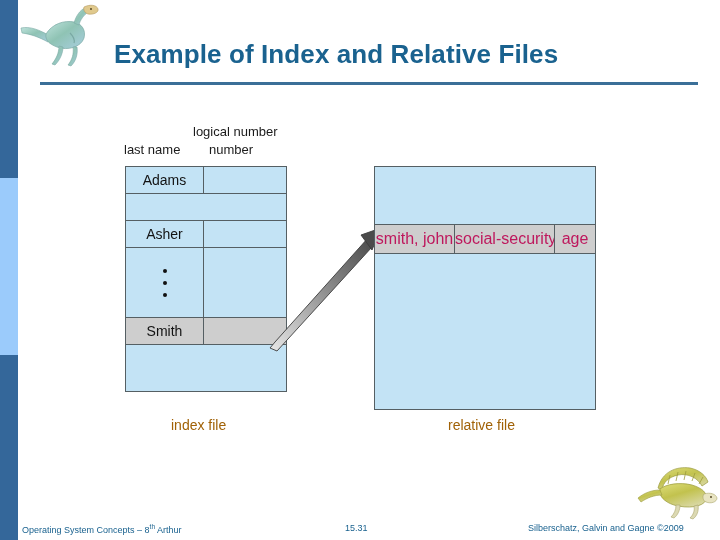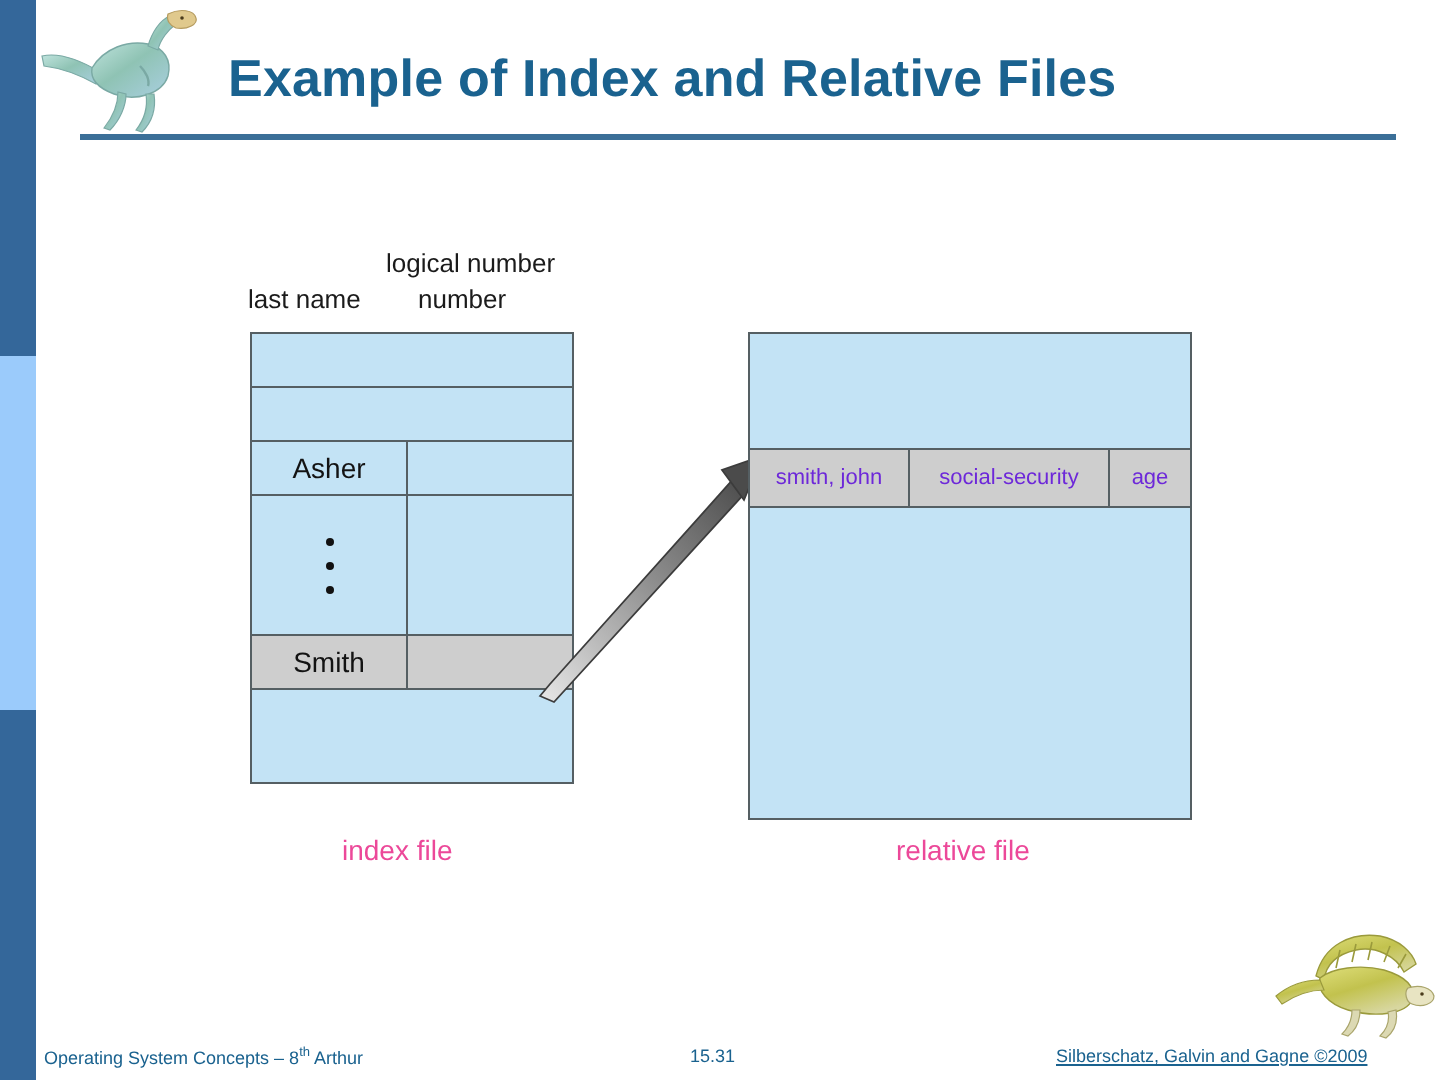--- a/index.html
+++ b/index.html
@@ -33,21 +33,21 @@
   }
   #left-band .seg-bot {
     position: absolute; left: 0; top: 355px;
     width: 18px; height: 185px;
     background: #34679a;
   }
 
   
   #title-bar {
     position: absolute;
-    left: 26px; top: 24px;
+    left: 26px; top: 39px;
     width: 660px; height: 56px;
   }
   #page-title {
     position: absolute;
     left: 88px; top: 0px;
     font-size: 26px;
     font-weight: bold;
     color: #1a628f;
     letter-spacing: 0.1px;
     white-space: nowrap;
@@ -156,22 +156,22 @@
   #rel-record {
     display: flex;
     height: 28px;
     background: #cecece;
     border-bottom: 1.2px solid #555f63;
   }
   #rel-record .rcell {
     box-sizing: border-box;
     border-right: 1.2px solid #555f63;
     text-align: center;
-    font-size: 11px;
-    color: #6d28d9;
+    font-size: 16px;
+    color: #be185d;
     line-height: 28px;
     white-space: nowrap;
     overflow: hidden;
   }
   #rel-record .rcell:last-child { border-right: none; }
   #rel-record .rcell-name { width: 80px; }
   #rel-record .rcell-ssn  { width: 100px; }
   #rel-record .rcell-age  { width: 40px; }
   #rel-bottom-space { height: 155px; }
 
@@ -180,42 +180,42 @@
     position: absolute;
     left: 160px; top: 110px;
     width: 120px; height: 130px;
     overflow: visible;
   }
 
   
   .file-caption {
     position: absolute;
     font-size: 14px;
-    color: #ec4899;
+    color: #a16207;
     white-space: nowrap;
   }
   #caption-index    { left: 63px;  top: 305px; }
   #caption-relative { left: 340px; top: 305px; }
 
   
   #footer {
     position: absolute;
     left: 0; top: 518px;
     width: 720px; height: 22px;
   }
   .footer-text {
     position: absolute;
     font-size: 9px;
     color: #1a628f;
     font-family: "Liberation Sans", sans-serif;
     white-space: nowrap;
   }
   #footer-left   { left: 22px;  top: 5px; }
   #footer-center { left: 345px; top: 5px; }
-  #footer-right  { left: 528px; top: 5px; text-decoration: underline; }
+  #footer-right  { left: 528px; top: 5px; }
   #footer-left sup { font-size: 6.5px; vertical-align: super; }
 </style>
 </head>
 <body>
 
 <div id="left-band">
   <div class="seg-top"></div>
   <div class="seg-mid"></div>
   <div class="seg-bot"></div>
 </div>
@@ -252,20 +252,21 @@
 </div>
 
 <div id="diagram">
 
   <div class="col-label" id="label-last-name">last name</div>
   <div class="col-label" id="label-lrn-line1">logical number</div>
   <div class="col-label" id="label-lrn-line2">number</div>
 
   <div id="index-file">
     <div class="row">
+      <div class="cell-name">Adams</div>
       <div class="cell-num"></div>
     </div>
     <div class="row">
       <div class="cell-num"></div>
     </div>
     <div class="row">
       <div class="cell-name">Asher</div>
       <div class="cell-num"></div>
     </div>
     <div class="row dots">

